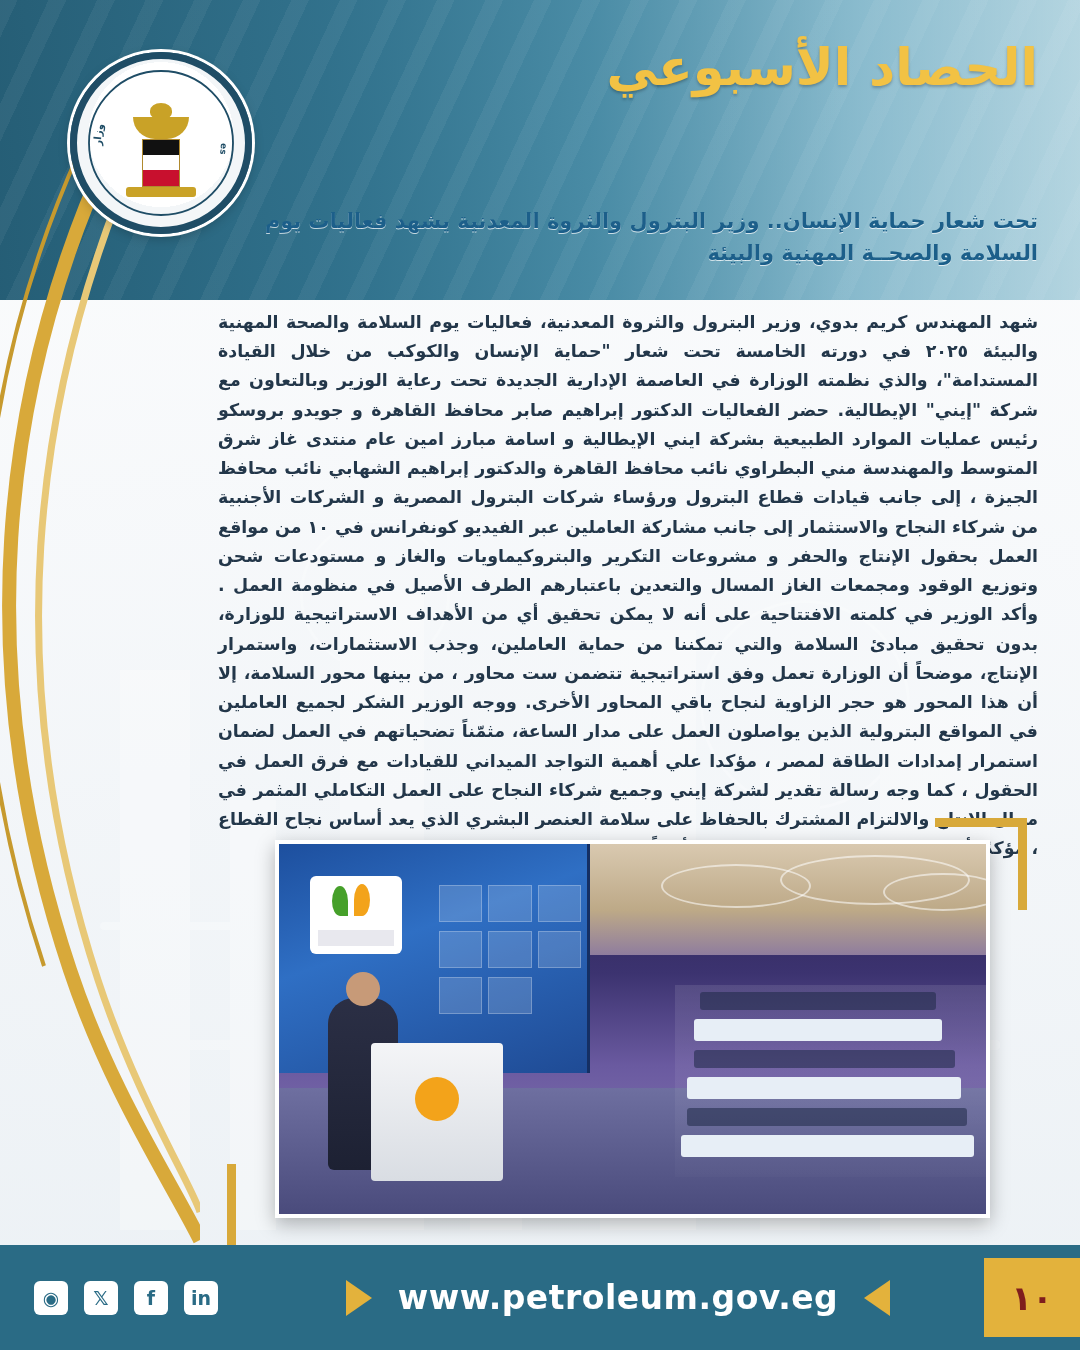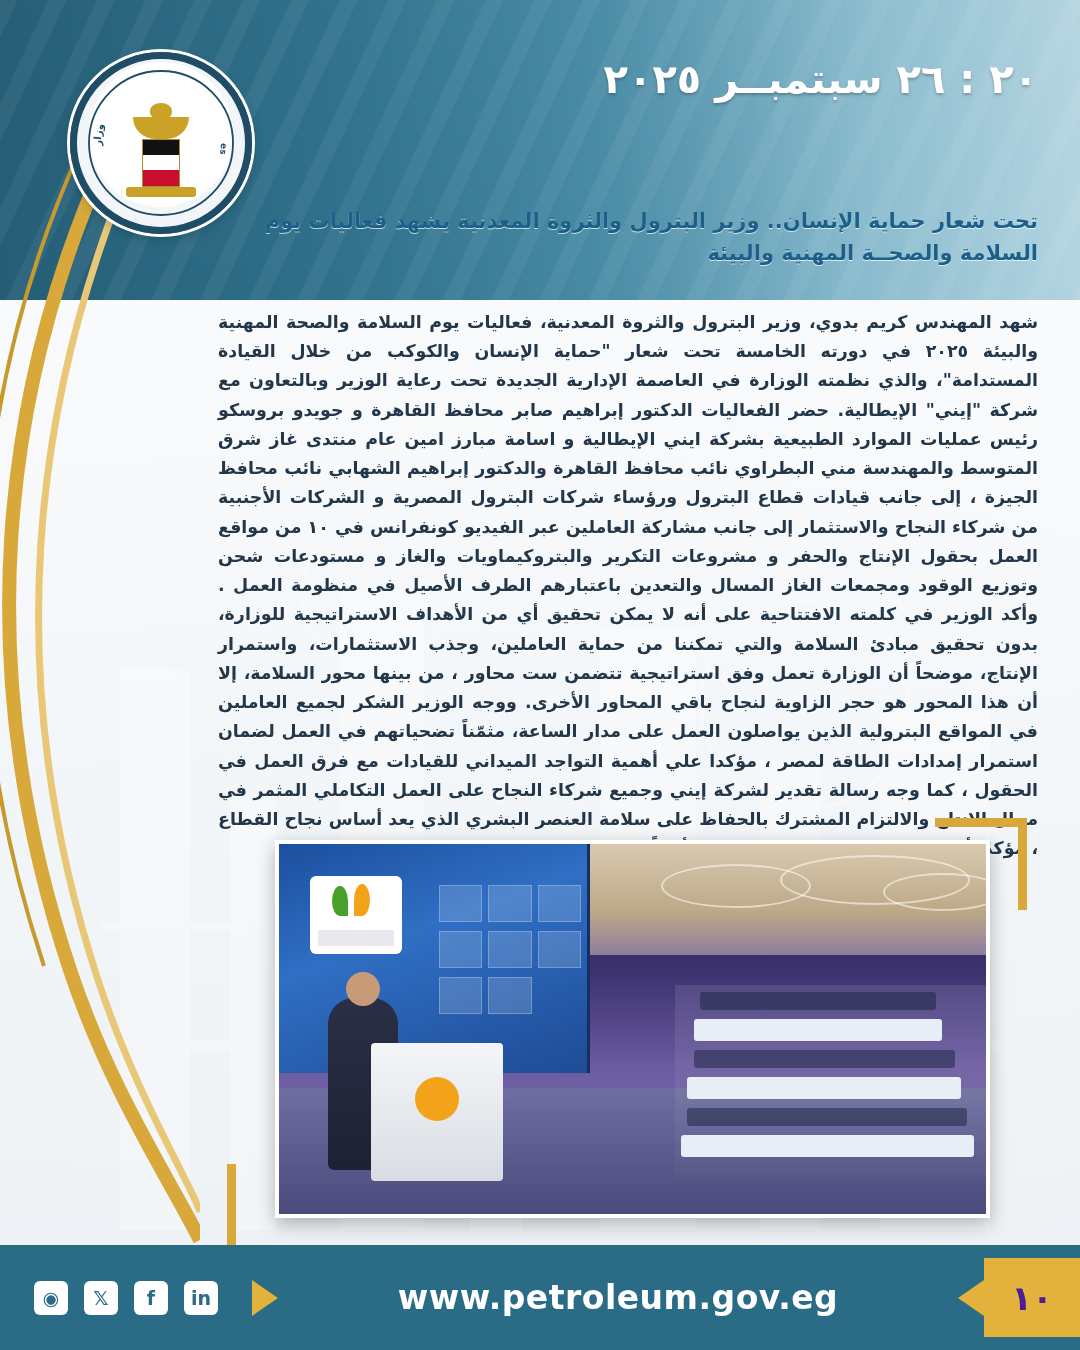--- a/index.html
+++ b/index.html
@@ -179,31 +179,31 @@
     background:#2a6b85;
     display:flex; align-items:center; z-index:10;
   }
   .footer .socials { display:flex; gap:16px; margin-right:0; margin-left:0; padding-left:34px; padding-right:34px; }
   .soc {
     width:34px; height:34px; border-radius:6px; background:#ffffff;
     display:flex; align-items:center; justify-content:center;
     color:#2a6b85; font-weight:700; font-size:19px;
   }
   .footer-center {
-    flex:1; display:flex; align-items:center; justify-content:space-between; gap:26px;
+    flex:1; display:flex; align-items:center; justify-content:center; gap:26px;
   }
   .url {
     color:#ffffff; font-size:33px; font-weight:700; letter-spacing:0.5px;
     direction:ltr;
   }
   .tri { width:0;height:0; border-top:18px solid transparent; border-bottom:18px solid transparent; }
   .tri.left { border-right:26px solid #e3b23c; }
   .tri.right { border-left:26px solid #e3b23c; }
   .page-num {
-    width:96px; height:79px; background:#e3b23c; color:#4c1d95;
+    width:96px; height:79px; background:#e3b23c; color:#7f1d1d;
     display:flex; align-items:center; justify-content:center;
     font-size:34px; font-weight:700;
   }
 </style>
 </head>
 <body>
 
 <div class="page">
 
   <div class="bg-art">
@@ -242,21 +242,21 @@
       <div class="seal-eagle">
         <div class="eagle-head"></div>
         <div class="eagle-body"></div>
         <div class="eagle-shield"></div>
       </div>
       <div class="seal-base"></div>
     </div>
   </div>
 
   <div class="title-block">
-    <div class="date-line">٢٠ : ٢٦ سبتمبــر ٢٠٢٥</div>
+    <div class="main-title">الحصاد الأسبوعي</div>
   </div>
 
   <svg class="swoosh" viewBox="0 0 240 1120">
     <path d="M 150,0 C 40,240 10,520 110,820 C 150,940 210,1030 240,1090" fill="none" stroke="#d8a93a" stroke-width="14"></path>
     <path d="M 178,0 C 70,250 40,530 138,830 C 176,946 232,1036 240,1062" fill="none" stroke="#e8c877" stroke-width="7"></path>
     <path d="M 120,0 C 14,236 -16,516 84,816" fill="none" stroke="#c79a2e" stroke-width="4"></path>
   </svg>
 
   <div class="headline">تحت شعار حماية الإنسان.. وزير البترول والثروة المعدنية يشهد فعاليات يوم السلامة والصحــة المهنية والبيئة</div>
 

